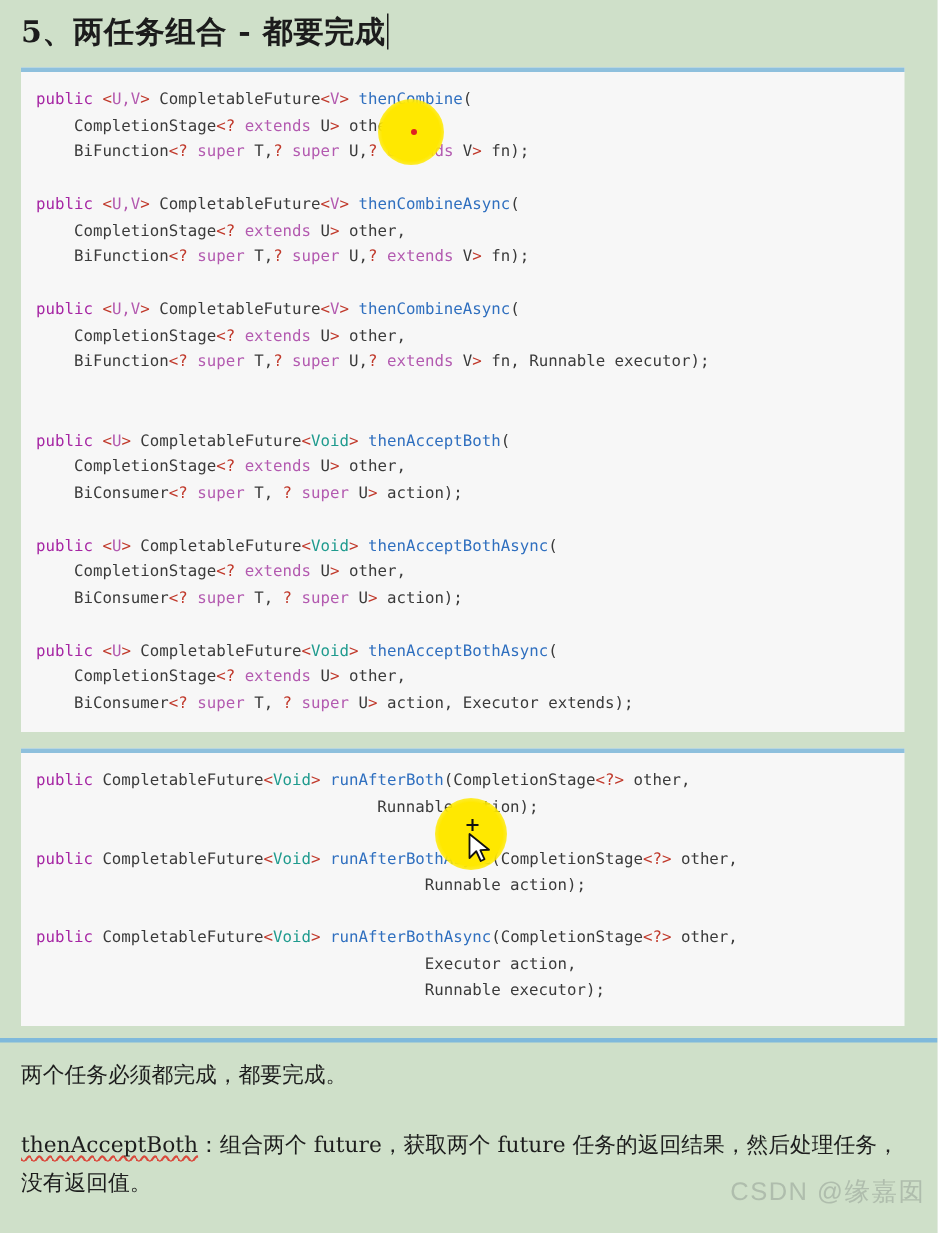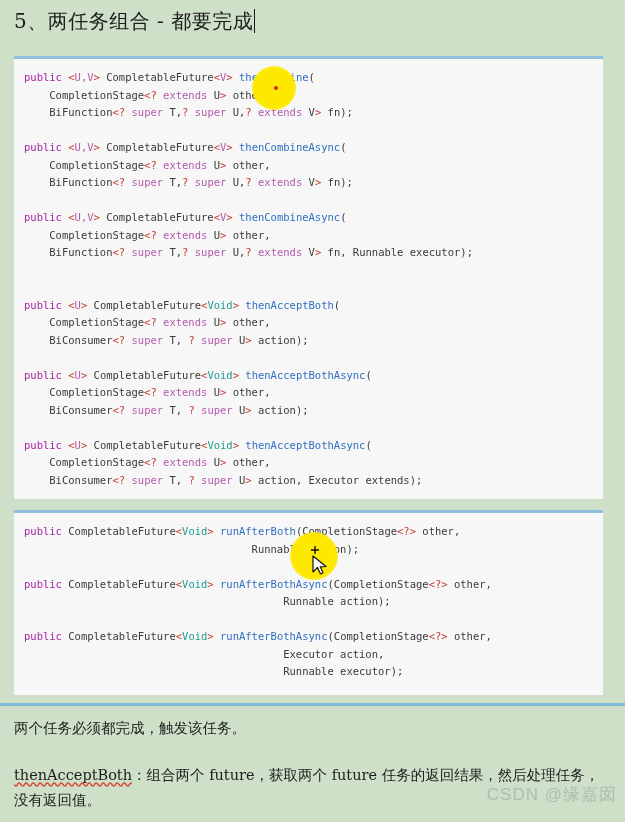--- a/index.html
+++ b/index.html
@@ -10,21 +10,22 @@
   }
   body {
     background: #cfe0c9;
     font-family: "Liberation Sans", sans-serif;
     position: relative;
   }
 
   
   .title-bar {
     padding: 6px 0 0 14px;
-    height: 56px;
+    height: 45px;
+    font-weight: bold;
   }
   .title-text {
     font-family: "DejaVu Serif", "Liberation Serif", serif;
     font-size: 20px;
     color: #1c1c1c;
     letter-spacing: 0.5px;
     white-space: nowrap;
     display: inline-block;
     line-height: 30px;
   }
@@ -159,21 +160,21 @@
 
 <span class="kw">public</span><span class="plain"> CompletableFuture</span><span class="gen">&lt;</span><span class="type">Void</span><span class="gen">&gt;</span><span class="plain"> </span><span class="fn">runAfterBothAsync</span><span class="plain">(CompletionStage</span><span class="gen">&lt;?</span><span class="gen">&gt;</span><span class="plain"> other,</span>
 <span class="plain">                                         Executor action,</span>
 <span class="plain">                                         Runnable executor);</span></pre>
   </div>
 </div>
 
 <div class="divider"></div>
 
 <div class="explain">
-  <p>两个任务必须都完成，触发该任务。</p>
+  <p>两个任务必须都完成，都要完成。</p>
   <div class="gap"></div>
   <div id="explain-items">
       <p><span class="spell">thenAcceptBoth</span><span>：组合两个 future，获取两个 future 任务的返回结果，然后处理任务，没有返回值。</span></p>
     </div>
 </div>
 
 <div id="cursor-layer">
     <div class="hl" style="left: 252px; top: 66px; width: 44px; height: 44px;"></div>
     <div class="reddot" style="left: 274px; top: 86px;"></div>
     <div class="hl" style="left: 290px; top: 532px; width: 48px; height: 48px;"></div>

